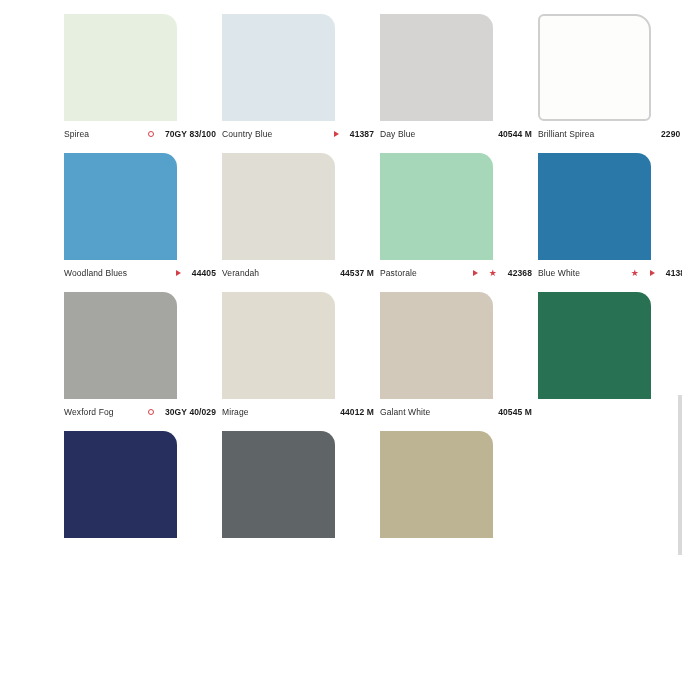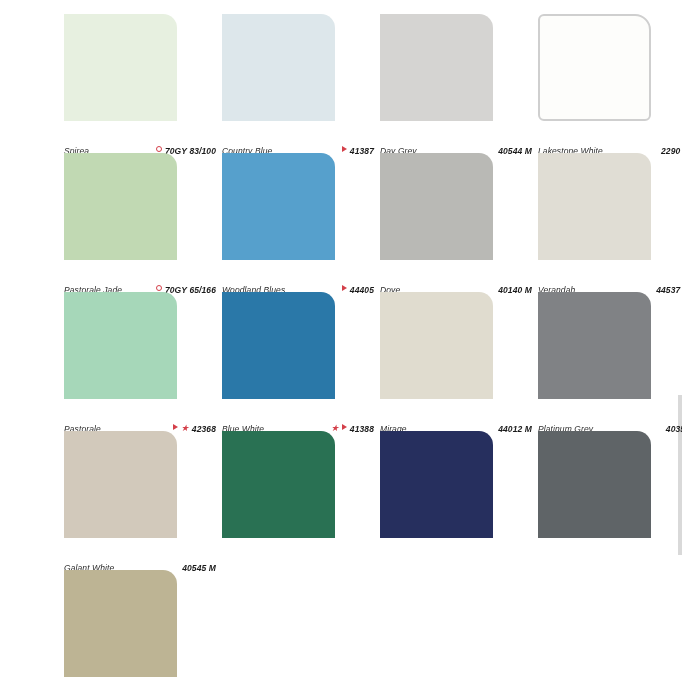--- a/index.html
+++ b/index.html
@@ -50,38 +50,38 @@
     box-sizing: border-box;
   }
   .chip.bordered {
     border: 2px solid #cfcfcf;
     border-radius: 6px 16px 6px 6px;
   }
 
   .caption {
     position: absolute;
     left: 0;
-    top: 132px;
+    top: 115px;
     width: 152px;
     display: flex;
     align-items: center;
     white-space: nowrap;
     font-size: 8.5px;
     color: #2b2b2b;
     letter-spacing: 0.1px;
-    font-style: italic;
   }
   .chip-name {
     font-size: 8.5px;
     color: #2b2b2b;
   }
   .code-wrap {
     margin-left: auto;
     display: flex;
-    gap: 3px;
+    align-items: center;
+    gap: 11px;
   }
   .chip-code {
     font-size: 8.5px;
     font-weight: bold;
     color: #1a1a1a;
   }
   .icon {
     display: inline-block;
     line-height: 1;
   }
@@ -127,61 +127,42 @@
         <span class="chip-name">Country Blue</span>
         <span class="code-wrap">
           <span class="icon icon-triangle"></span>
           <span class="chip-code">41387</span>
         </span>
       </div>
     </div>
     <div class="swatch-cell">
       <div class="chip" style="background: rgb(213, 212, 210);"></div>
       <div class="caption">
-        <span class="chip-name">Day Grey</span>
+        <span class="chip-name">Day Blue</span>
         <span class="code-wrap">
           <span class="chip-code">40544 M</span>
         </span>
       </div>
     </div>
     <div class="swatch-cell">
       <div class="chip bordered" style="background: rgb(253, 253, 251);"></div>
       <div class="caption">
-        <span class="chip-name">Lakestone White</span>
+        <span class="chip-name">Brilliant Spirea</span>
         <span class="code-wrap">
           <span class="chip-code">2290 M</span>
         </span>
       </div>
     </div>
     <div class="swatch-cell">
-      <div class="chip" style="background: rgb(193, 217, 179);"></div>
-      <div class="caption">
-        <span class="chip-name">Pastorale Jade</span>
-        <span class="code-wrap">
-          <span class="icon icon-circle"></span>
-          <span class="chip-code">70GY 65/166</span>
-        </span>
-      </div>
-    </div>
-    <div class="swatch-cell">
       <div class="chip" style="background: rgb(86, 160, 204);"></div>
       <div class="caption">
         <span class="chip-name">Woodland Blues</span>
         <span class="code-wrap">
           <span class="icon icon-triangle"></span>
           <span class="chip-code">44405</span>
-        </span>
-      </div>
-    </div>
-    <div class="swatch-cell">
-      <div class="chip" style="background: rgb(185, 185, 181);"></div>
-      <div class="caption">
-        <span class="chip-name">Dove</span>
-        <span class="code-wrap">
-          <span class="chip-code">40140 M</span>
         </span>
       </div>
     </div>
     <div class="swatch-cell">
       <div class="chip" style="background: rgb(224, 221, 212);"></div>
       <div class="caption">
         <span class="chip-name">Verandah</span>
         <span class="code-wrap">
           <span class="chip-code">44537 M</span>
         </span>
@@ -203,38 +184,39 @@
       <div class="caption">
         <span class="chip-name">Blue White</span>
         <span class="code-wrap">
           <span class="icon icon-star">★</span>
           <span class="icon icon-triangle"></span>
           <span class="chip-code">41388</span>
         </span>
       </div>
     </div>
     <div class="swatch-cell">
+      <div class="chip" style="background: rgb(165, 165, 161);"></div>
+      <div class="caption">
+        <span class="chip-name">Wexford Fog</span>
+        <span class="code-wrap">
+          <span class="icon icon-circle"></span>
+          <span class="chip-code">30GY 40/029</span>
+        </span>
+      </div>
+    </div>
+    <div class="swatch-cell">
       <div class="chip" style="background: rgb(224, 220, 207);"></div>
       <div class="caption">
         <span class="chip-name">Mirage</span>
         <span class="code-wrap">
           <span class="chip-code">44012 M</span>
         </span>
       </div>
     </div>
     <div class="swatch-cell">
-      <div class="chip" style="background: rgb(128, 130, 133);"></div>
-      <div class="caption">
-        <span class="chip-name">Platinum Grey</span>
-        <span class="code-wrap">
-          <span class="chip-code">40351</span>
-        </span>
-      </div>
-    </div>
-    <div class="swatch-cell">
       <div class="chip" style="background: rgb(210, 201, 187);"></div>
       <div class="caption">
         <span class="chip-name">Galant White</span>
         <span class="code-wrap">
           <span class="chip-code">40545 M</span>
         </span>
       </div>
     </div>
     <div class="swatch-cell">
       <div class="chip" style="background: rgb(41, 113, 83);"></div>

